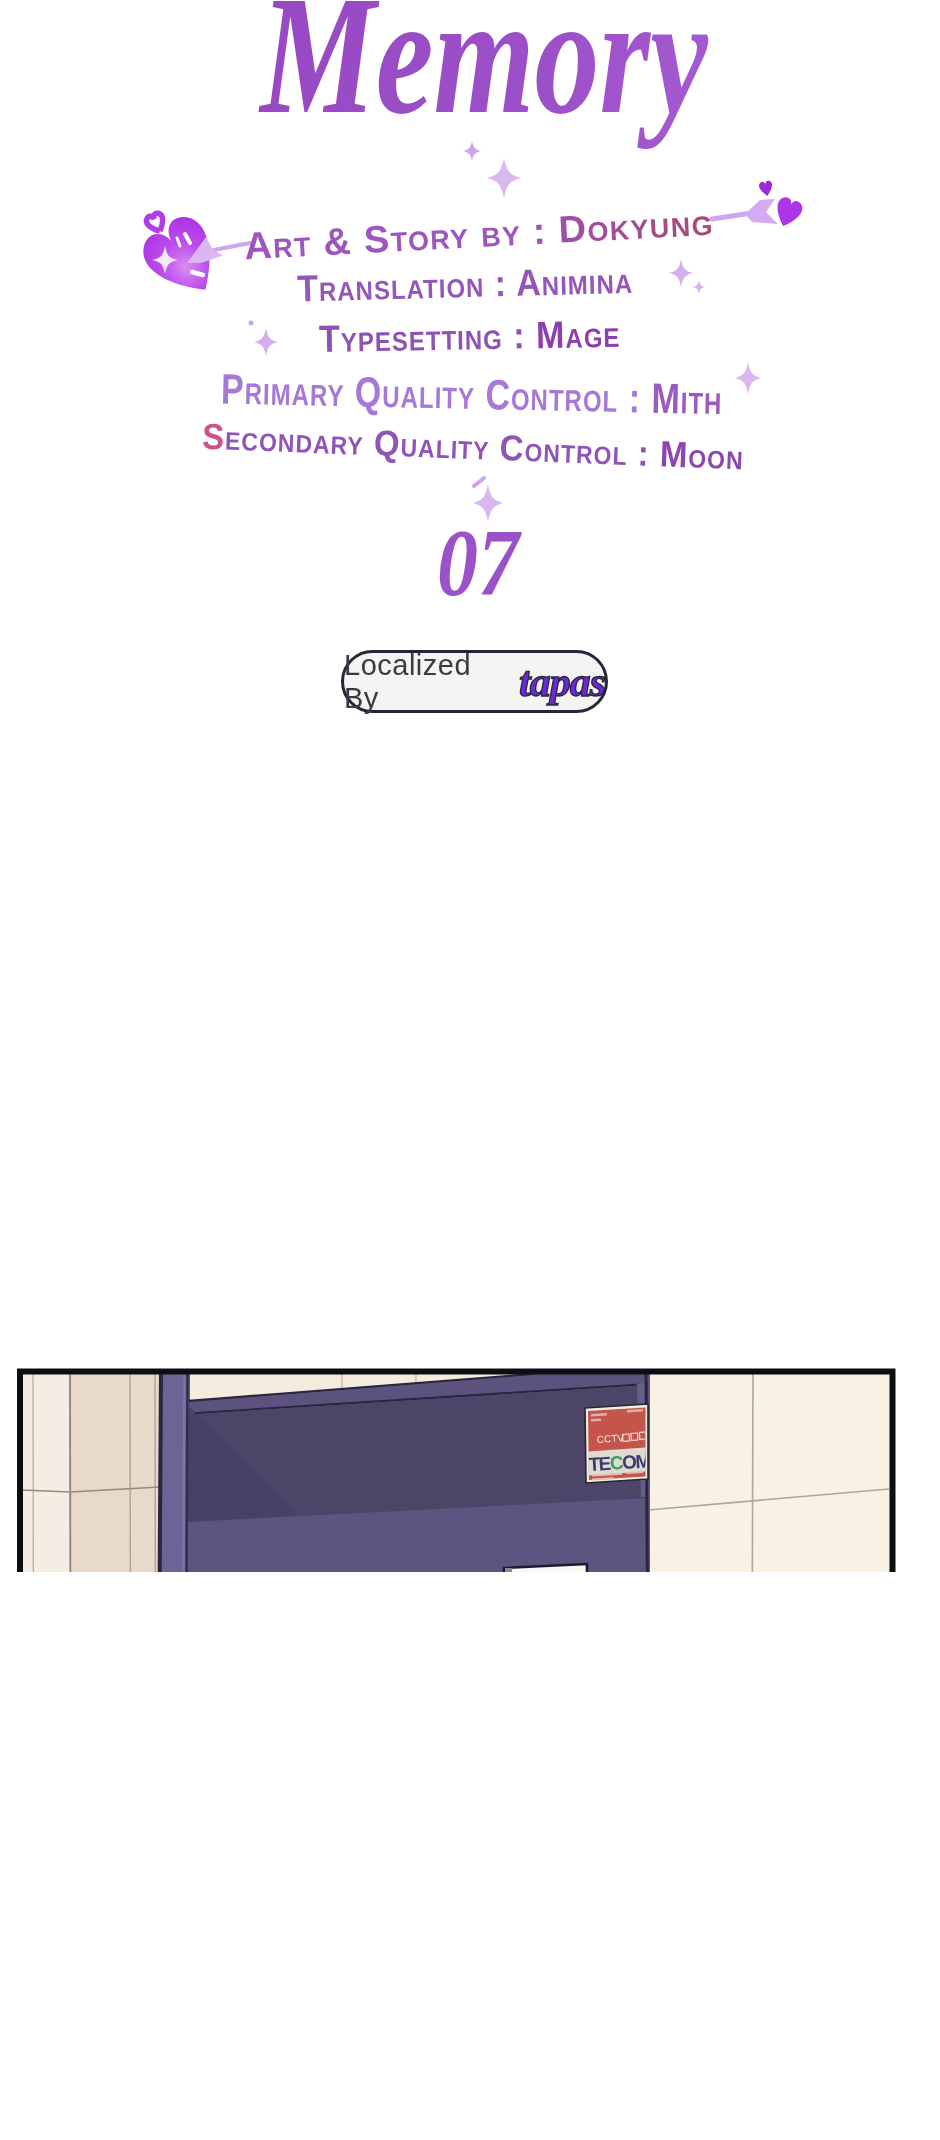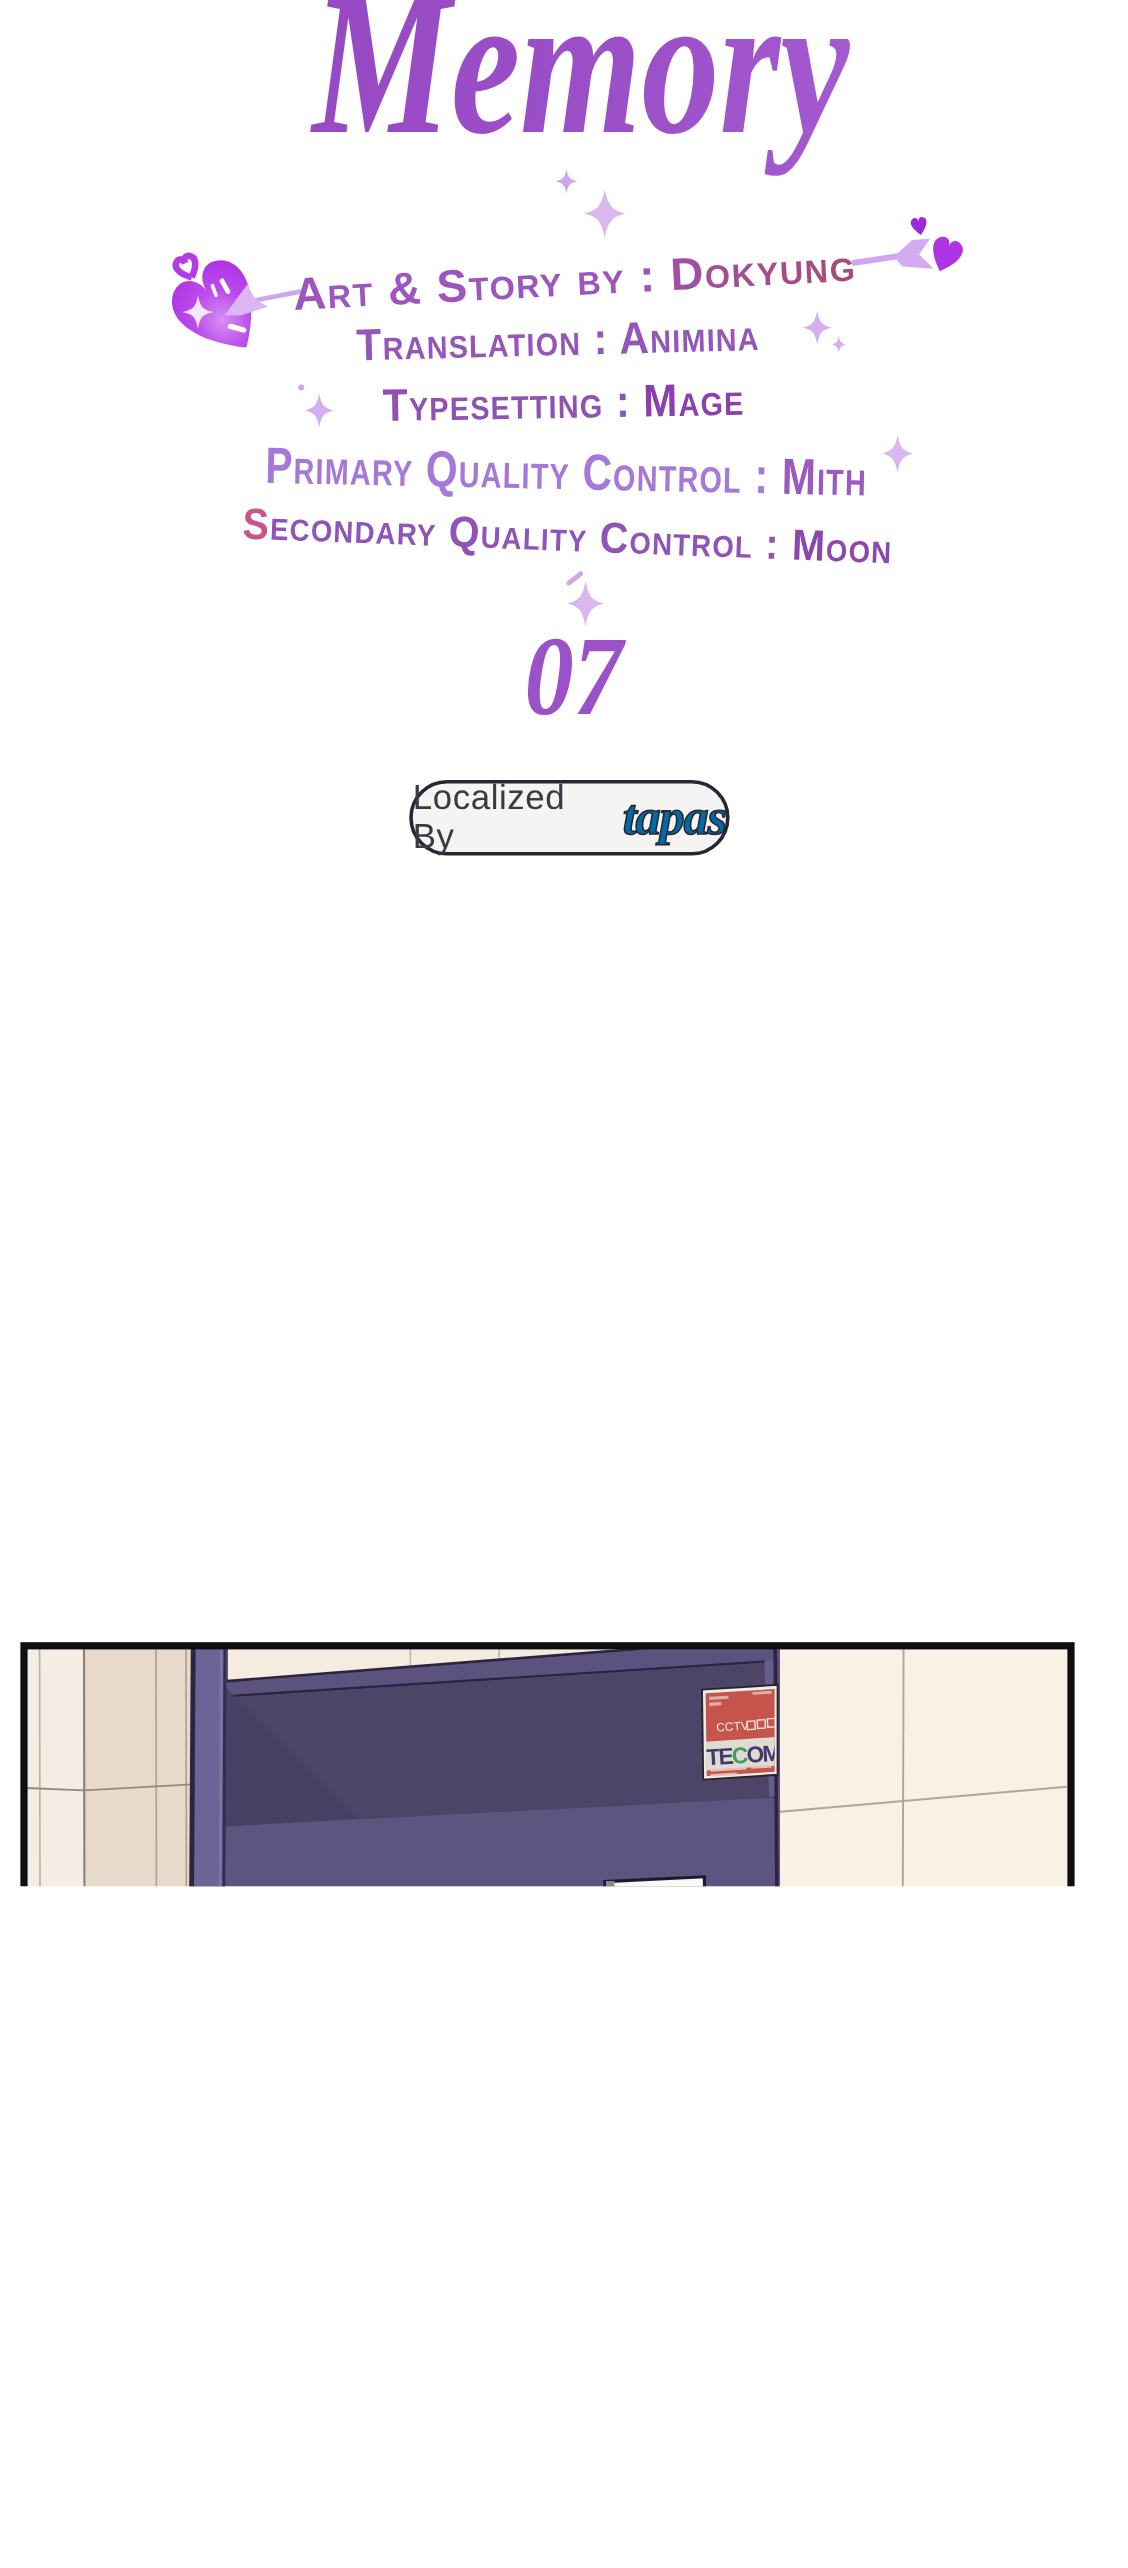--- a/index.html
+++ b/index.html
@@ -3,21 +3,21 @@
 <meta charset="utf-8">
 <style>
   html,body{margin:0;padding:0;background:#fff;}
   .page{position:relative;width:940px;height:1572px;background:#fff;overflow:hidden;font-family:"Liberation Sans",sans-serif;}
   .title{position:absolute;left:14px;top:-56px;padding:20px 0 35px 0;width:940px;text-align:center;font-family:"Liberation Serif",serif;font-style:italic;font-weight:bold;font-size:130px;line-height:1;transform:scaleY(1.3);transform-origin:center top;background:linear-gradient(105deg,#9345c0 10%,#9c50c8 55%,#af65d9 95%);-webkit-background-clip:text;background-clip:text;color:transparent;}
   .credit{position:absolute;white-space:nowrap;font-variant:small-caps;font-weight:bold;letter-spacing:1px;}
   .num{position:absolute;left:8px;top:517px;width:940px;text-align:center;font-family:"Liberation Serif",serif;font-style:italic;font-weight:bold;color:#9b51c8;font-size:82px;line-height:1;transform:scaleY(1.15);transform-origin:center top;}
   .badge{position:absolute;left:341px;top:650px;width:267px;height:63px;box-sizing:border-box;border:3px solid #262637;border-radius:33px;background:#f4f4f2;display:flex;align-items:center;justify-content:center;}
   
   .badge .lb{font-size:29px;color:#3a3a44;letter-spacing:0.5px;}
-  .badge .tp{font-family:"Liberation Serif",serif;font-style:italic;font-weight:bold;font-size:42px;color:#0369a1;margin-left:10px;letter-spacing:-1px;-webkit-text-stroke:1.3px #272735;}
+  .badge .tp{font-family:"Liberation Serif",serif;font-style:italic;font-weight:bold;font-size:42px;color:#6d28d9;margin-left:10px;letter-spacing:-1px;-webkit-text-stroke:1.3px #272735;}
 </style>
 </head>
 <body>
 <div class="page">
 
   <div class="title">Memory</div>
 
   <svg style="position:absolute;left:0;top:0;" width="940" height="760" viewBox="0 0 940 760">
     <defs>
       <radialGradient id="hg" cx="0.45" cy="0.6" r="0.75">

